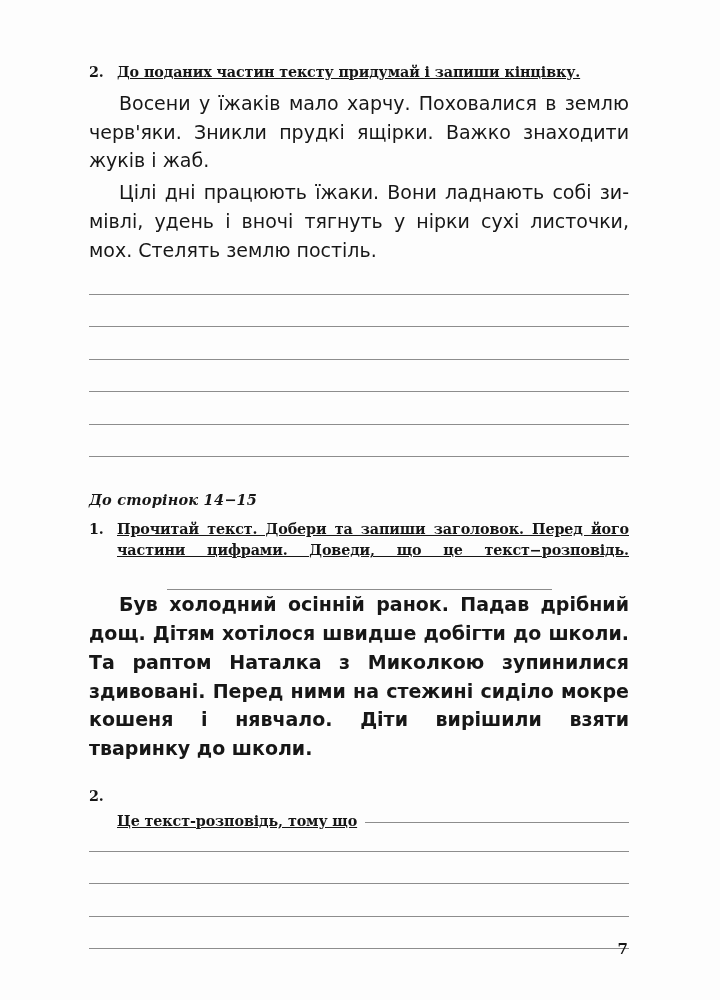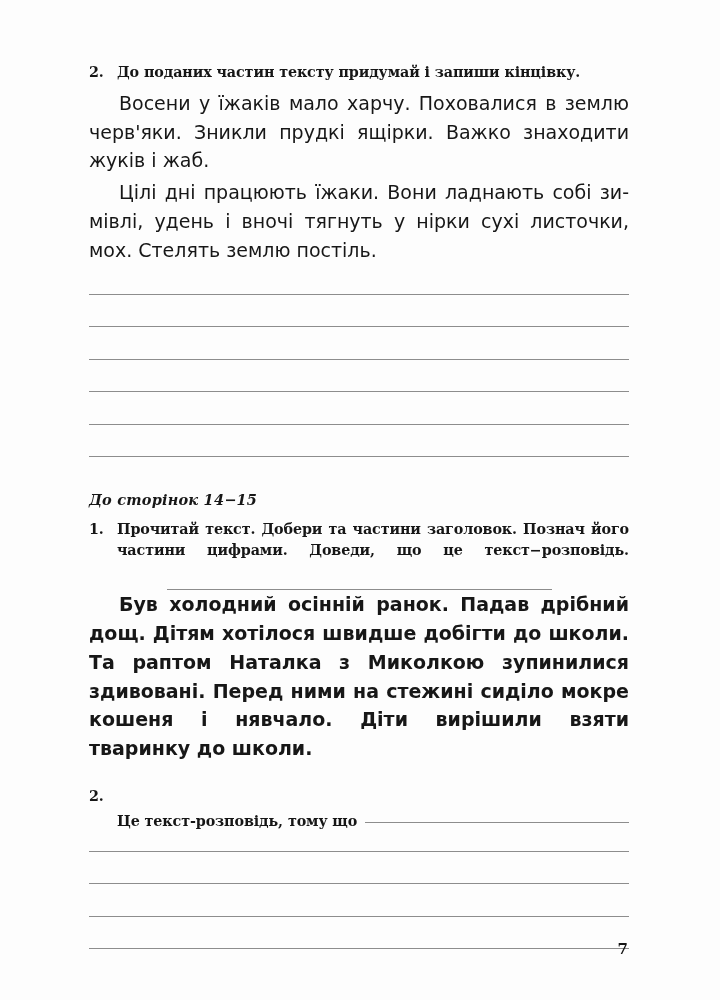--- a/index.html
+++ b/index.html
@@ -46,20 +46,21 @@
     letter-spacing: -0.1px;
     color: #161616;
   }
   .task-num {
     flex: 0 0 auto;
     width: 28px;
     text-align: left;
   }
   .task-text {
     flex: 1 1 auto;
+    text-decoration: underline;
   }
   .task-text.justify {
     text-align: justify;
     text-align-last: justify;
   }
 
   
   .story-title {
     text-align: center;
     font-family: "DejaVu Sans", "Liberation Sans", sans-serif;
@@ -177,21 +178,21 @@
       <div class="rule-spacer"></div>
       <div class="rule"></div>
       <div class="rule-spacer"></div>
       <div class="rule"></div>
     </div>
 
     <div class="page-ref" style="margin-top:34px;">До сторінок 14−15</div>
 
     <div class="task" style="margin-top:11px;">
       <span class="task-num">1.</span>
-      <span class="task-text justify">Прочитай текст. Добери та частини заголовок. Познач його частини цифрами. Доведи, що це текст−розповідь.</span>
+      <span class="task-text justify">Прочитай текст. Добери та запиши заголовок. Перед його частини цифрами. Доведи, що це текст−розповідь.</span>
     </div>
 
     <div class="title-blank-wrap" style="margin-top:28px;">
       <div class="title-blank"></div>
     </div>
 
     <div class="body-text" style="font-weight:bold;">
       <p>Був холодний осінній ранок. Падав дрібний дощ. Дітям хотілося швидше добігти до школи. Та раптом Наталка з Миколкою зупинилися здивовані. Перед ними на стежині сиділо мокре кошеня і нявчало. Діти вирішили взяти тваринку до школи.</p>
     </div>
 

